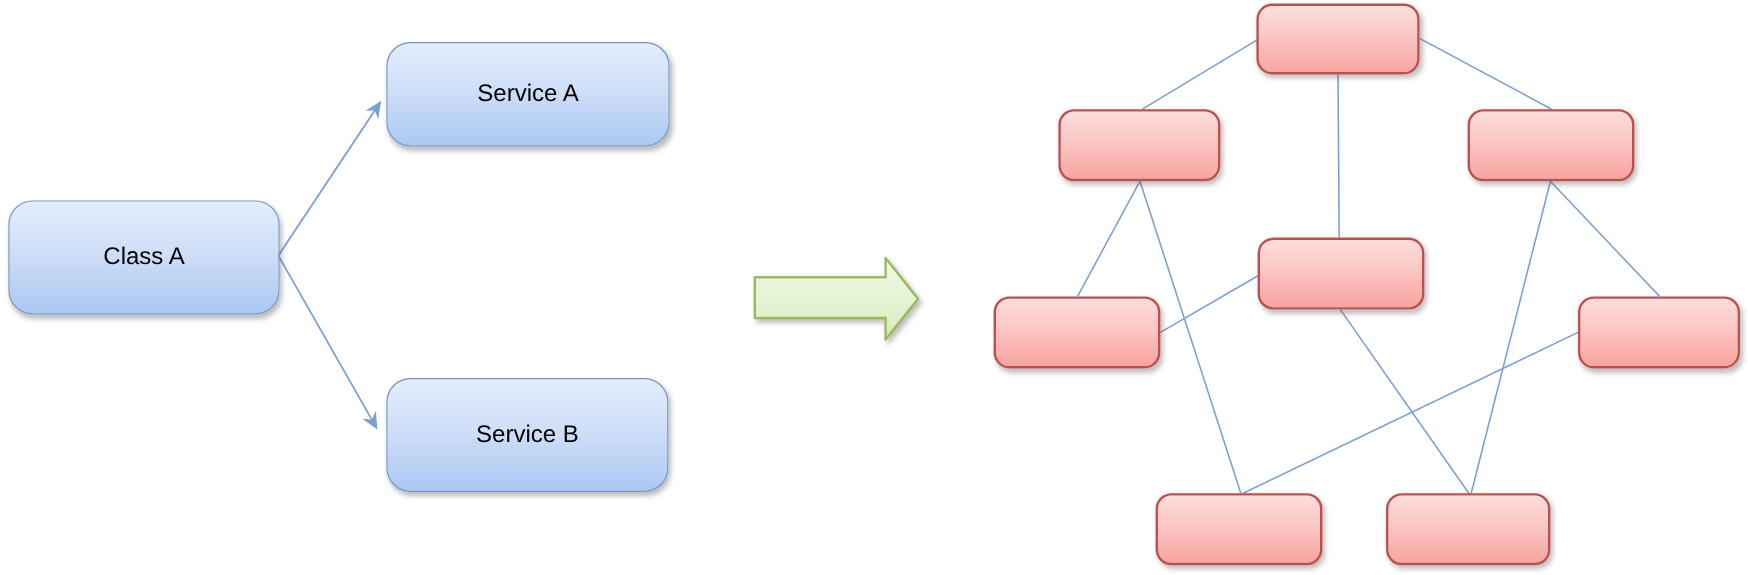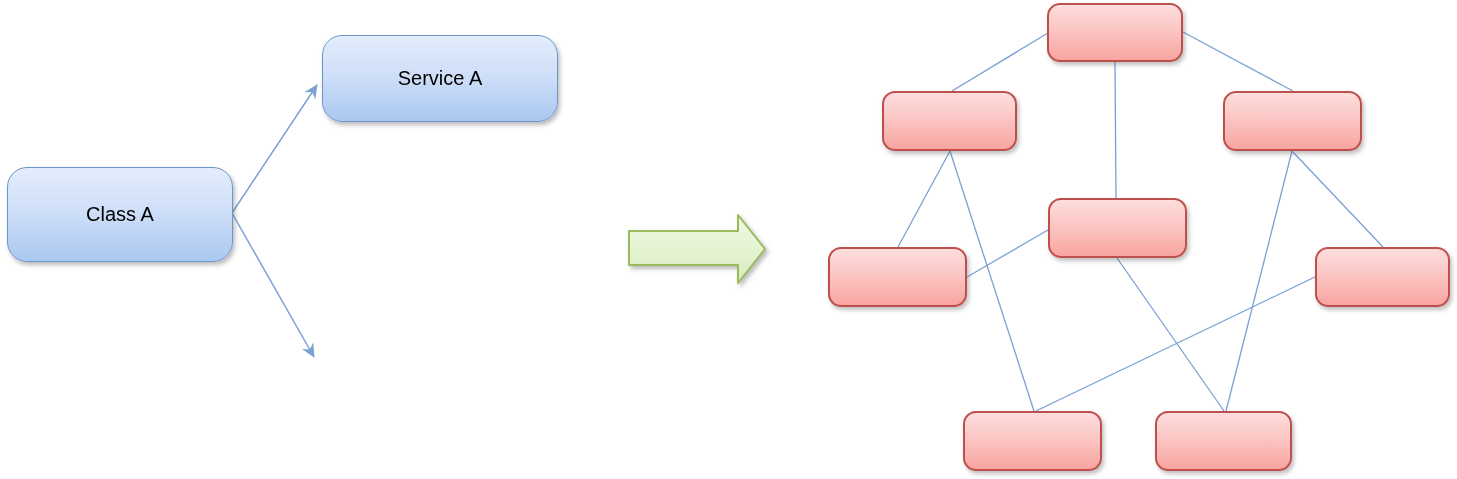--- a/index.html
+++ b/index.html
@@ -69,20 +69,23 @@
       </g>
     <polygon id="transform-arrow" fill="url(#greenGrad)" stroke="#9cba5d" stroke-width="2" stroke-linejoin="round" filter="url(#softShadow)" points="629,231 738,231 738,215 765,249 738,283 738,265 629,265"></polygon>
   </svg>
 
   <div class="node blue" id="node-service-a" style="left: 322px; top: 35px; width: 236px; height: 87px;">
     <span class="node-label">Service A</span>
   </div>
   <div class="node blue" id="node-class-a" style="left: 7px; top: 167px; width: 226px; height: 95px;">
     <span class="node-label">Class A</span>
   </div>
+  <div class="node blue" id="node-service-b" style="left: 322px; top: 315px; width: 235px; height: 95px;">
+    <span class="node-label">Service B</span>
+  </div>
 
   <div id="network">
       <div class="node red" style="left: 1047px; top: 3px; width: 136px; height: 59px;"></div>
       <div class="node red" style="left: 882px; top: 91px; width: 135px; height: 60px;"></div>
       <div class="node red" style="left: 1223px; top: 91px; width: 139px; height: 60px;"></div>
       <div class="node red" style="left: 1048px; top: 198px; width: 139px; height: 60px;"></div>
       <div class="node red" style="left: 828px; top: 247px; width: 139px; height: 60px;"></div>
       <div class="node red" style="left: 1315px; top: 247px; width: 135px; height: 60px;"></div>
       <div class="node red" style="left: 963px; top: 411px; width: 139px; height: 60px;"></div>
       <div class="node red" style="left: 1155px; top: 411px; width: 137px; height: 60px;"></div>

